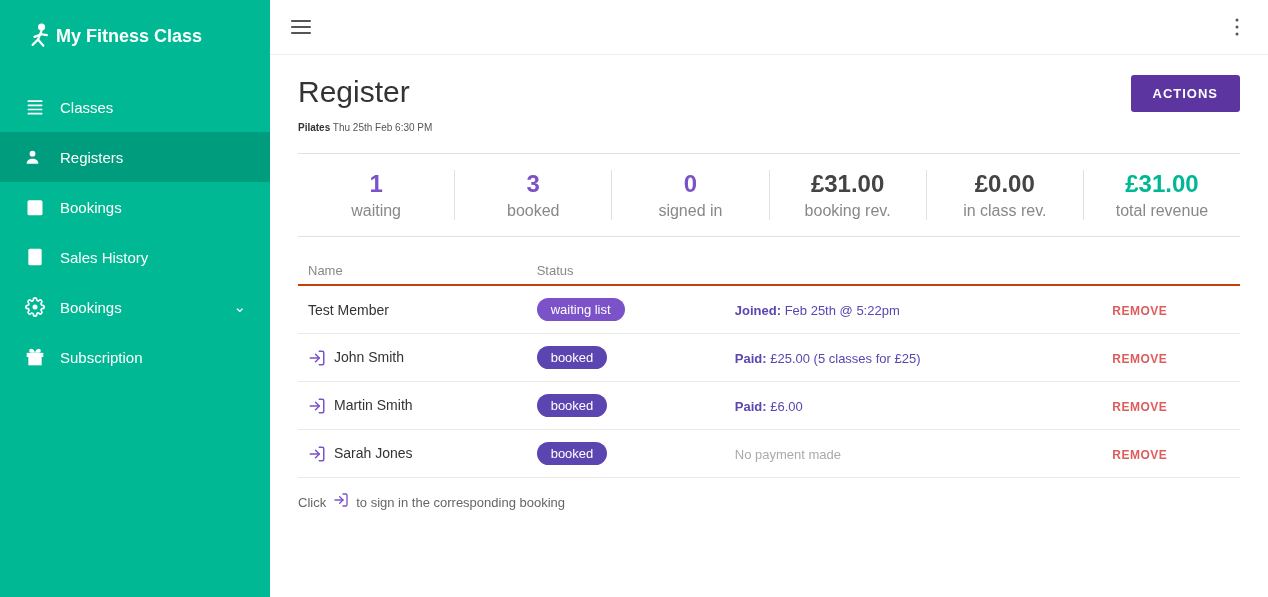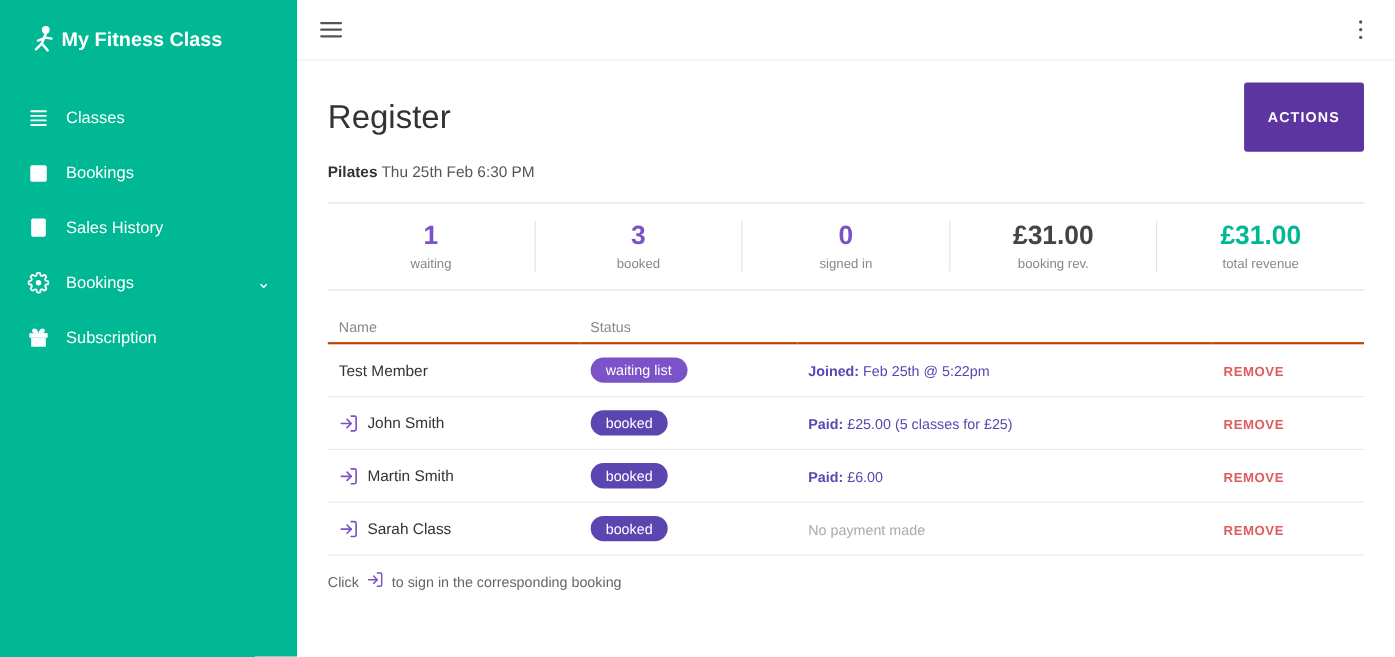--- a/index.html
+++ b/index.html
@@ -70,42 +70,42 @@
       min-height: 55px;
       border-bottom: 1px solid #eee;
     }
     .topbar-menu-icon { cursor: pointer; display: flex; align-items: center; }
     .topbar-more-icon { cursor: pointer; display: flex; align-items: center; }
 
     #content { padding: 20px 28px; flex: 1; overflow-y: auto; }
 
     #page-header {
       display: flex;
-      align-items: center;
+      align-items: flex-start;
       justify-content: space-between;
       margin-bottom: 10px;
     }
     #page-title {
       font-size: 30px;
       font-weight: 400;
       color: #333;
     }
     #actions-button {
       background: #5c35a0;
       color: #fff;
       border: none;
-      padding: 24px 22px;
+      padding: 11px 22px;
       font-size: 13px;
       font-weight: 700;
       letter-spacing: 1px;
       cursor: pointer;
       border-radius: 3px;
     }
     #class-info {
-      font-size: 14px;
+      font-size: 10px;
       color: #555;
       margin-bottom: 20px;
     }
     #class-info strong { font-weight: 700; color: #333; }
 
     #stats-bar {
       display: flex;
       gap: 0;
       border-top: 1px solid #e0e0e0;
       border-bottom: 1px solid #e0e0e0;
@@ -120,21 +120,21 @@
     }
     .stat-item:last-child { border-right: none; }
     .stat-value {
       font-size: 24px;
       font-weight: 600;
       margin-bottom: 4px;
     }
     .stat-value.purple { color: #7b52c7; }
     .stat-value.dark { color: #444; }
     .stat-value.green { color: #00b894; }
-    .stat-label { font-size: 12px; color: #888; }
+    .stat-label { font-size: 16px; color: #888; }
 
     
     #register-table { width: 100%; border-collapse: collapse; }
     #register-table th {
       text-align: left;
       font-size: 13px;
       color: #888;
       font-weight: 500;
       padding: 6px 10px;
       border-bottom: 2px solid #c2410c;
@@ -214,20 +214,30 @@
             <rect x="3" y="4" width="18" height="2" rx="1"></rect>
             <rect x="3" y="9" width="18" height="2" rx="1"></rect>
             <rect x="3" y="14" width="18" height="2" rx="1"></rect>
             <rect x="3" y="19" width="18" height="2" rx="1"></rect>
           </svg>
       </div>
       <span class="sidebar-item-label">Classes</span>
     </div>
 
 
+    <div class="sidebar-item active">
+      <div class="nav-icon">
+        <svg viewBox="0 0 24 24">
+            <circle cx="9" cy="8" r="3.5"></circle>
+            <path d="M2 20c0-4 3-6 7-6s7 2 7 6"></path>
+            <polyline points="16,11 18,13 22,9" stroke-width="2" stroke-linecap="round" stroke-linejoin="round" fill="none"></polyline>
+          </svg>
+      </div>
+      <span class="sidebar-item-label">Registers</span>
+    </div>
 
     <div class="sidebar-item">
       <div class="nav-icon">
         <svg viewBox="0 0 24 24">
             <rect x="3" y="4" width="18" height="18" rx="2"></rect>
             <line x1="16" y1="2" x2="16" y2="6"></line>
             <line x1="8" y1="2" x2="8" y2="6"></line>
             <line x1="3" y1="10" x2="21" y2="10"></line>
           </svg>
       </div>
@@ -309,20 +319,24 @@
         <div class="stat-value purple">3</div>
         <div class="stat-label">booked</div>
       </div>
       <div class="stat-item">
         <div class="stat-value purple">0</div>
         <div class="stat-label">signed in</div>
       </div>
       <div class="stat-item">
         <div class="stat-value dark">£31.00</div>
         <div class="stat-label">booking rev.</div>
+      </div>
+      <div class="stat-item">
+        <div class="stat-value dark">£0.00</div>
+        <div class="stat-label">in class rev.</div>
       </div>
       <div class="stat-item">
         <div class="stat-value green">£31.00</div>
         <div class="stat-label">total revenue</div>
       </div>
     </div>
 
     <table id="register-table">
       <thead>
         <tr>
@@ -411,21 +425,21 @@
         <tr>
           <td>
             <div class="name-cell">
               <span class="signin-icon">
                 <svg width="18" height="18" viewBox="0 0 24 24" fill="none" stroke="#7b52c7" stroke-width="2" stroke-linecap="round" stroke-linejoin="round">
                   <path d="M15 3h4a2 2 0 0 1 2 2v14a2 2 0 0 1-2 2h-4"></path>
                   <polyline points="10 17 15 12 10 7"></polyline>
                   <line x1="15" y1="12" x2="3" y2="12"></line>
                 </svg>
               </span>
-              <span>Sarah Class</span>
+              <span>Sarah Jones</span>
             </div>
           </td>
           <td>
             <span class="status-badge badge-booked">booked</span>
           </td>
           <td>
             <span class="payment-info">
               <span class="no-payment">No payment made</span>
             </span>
           </td>

